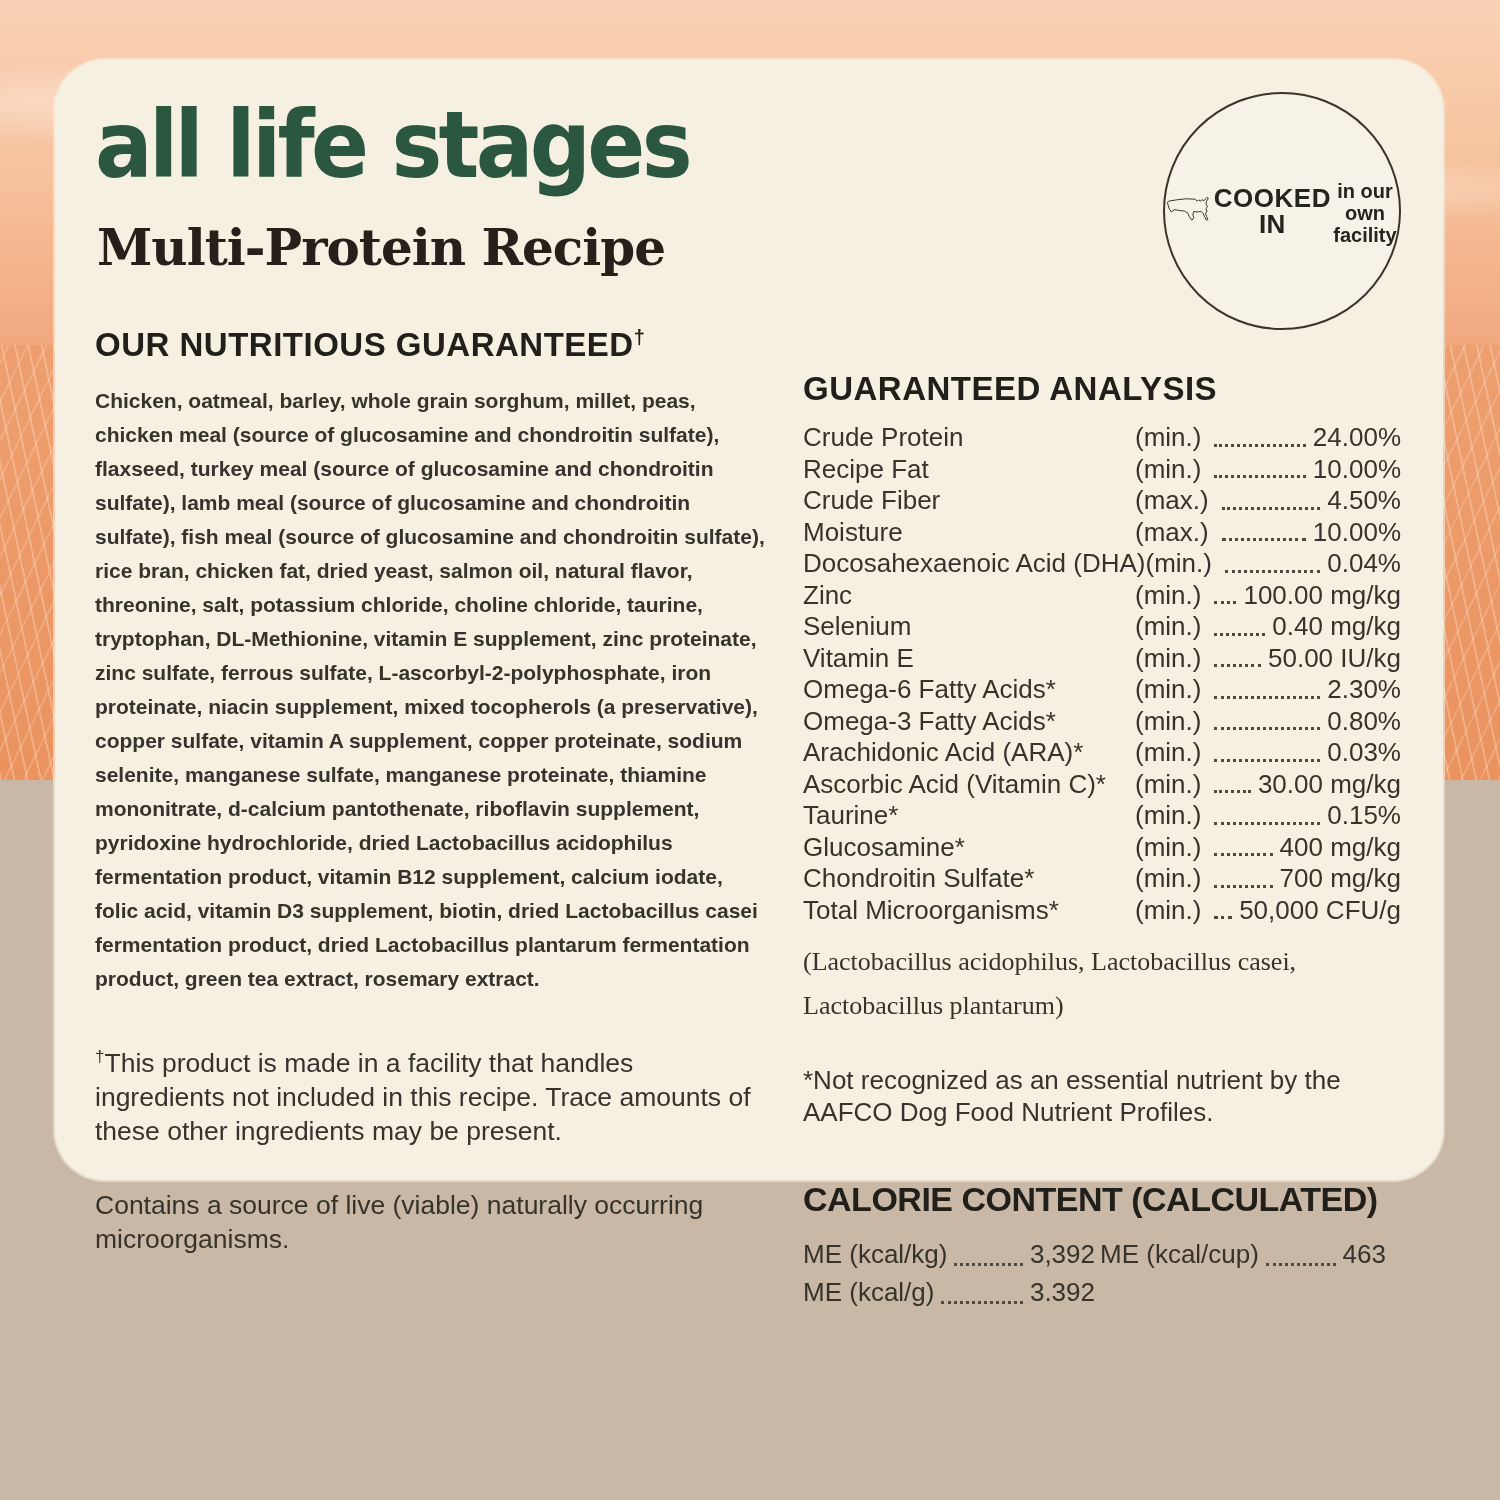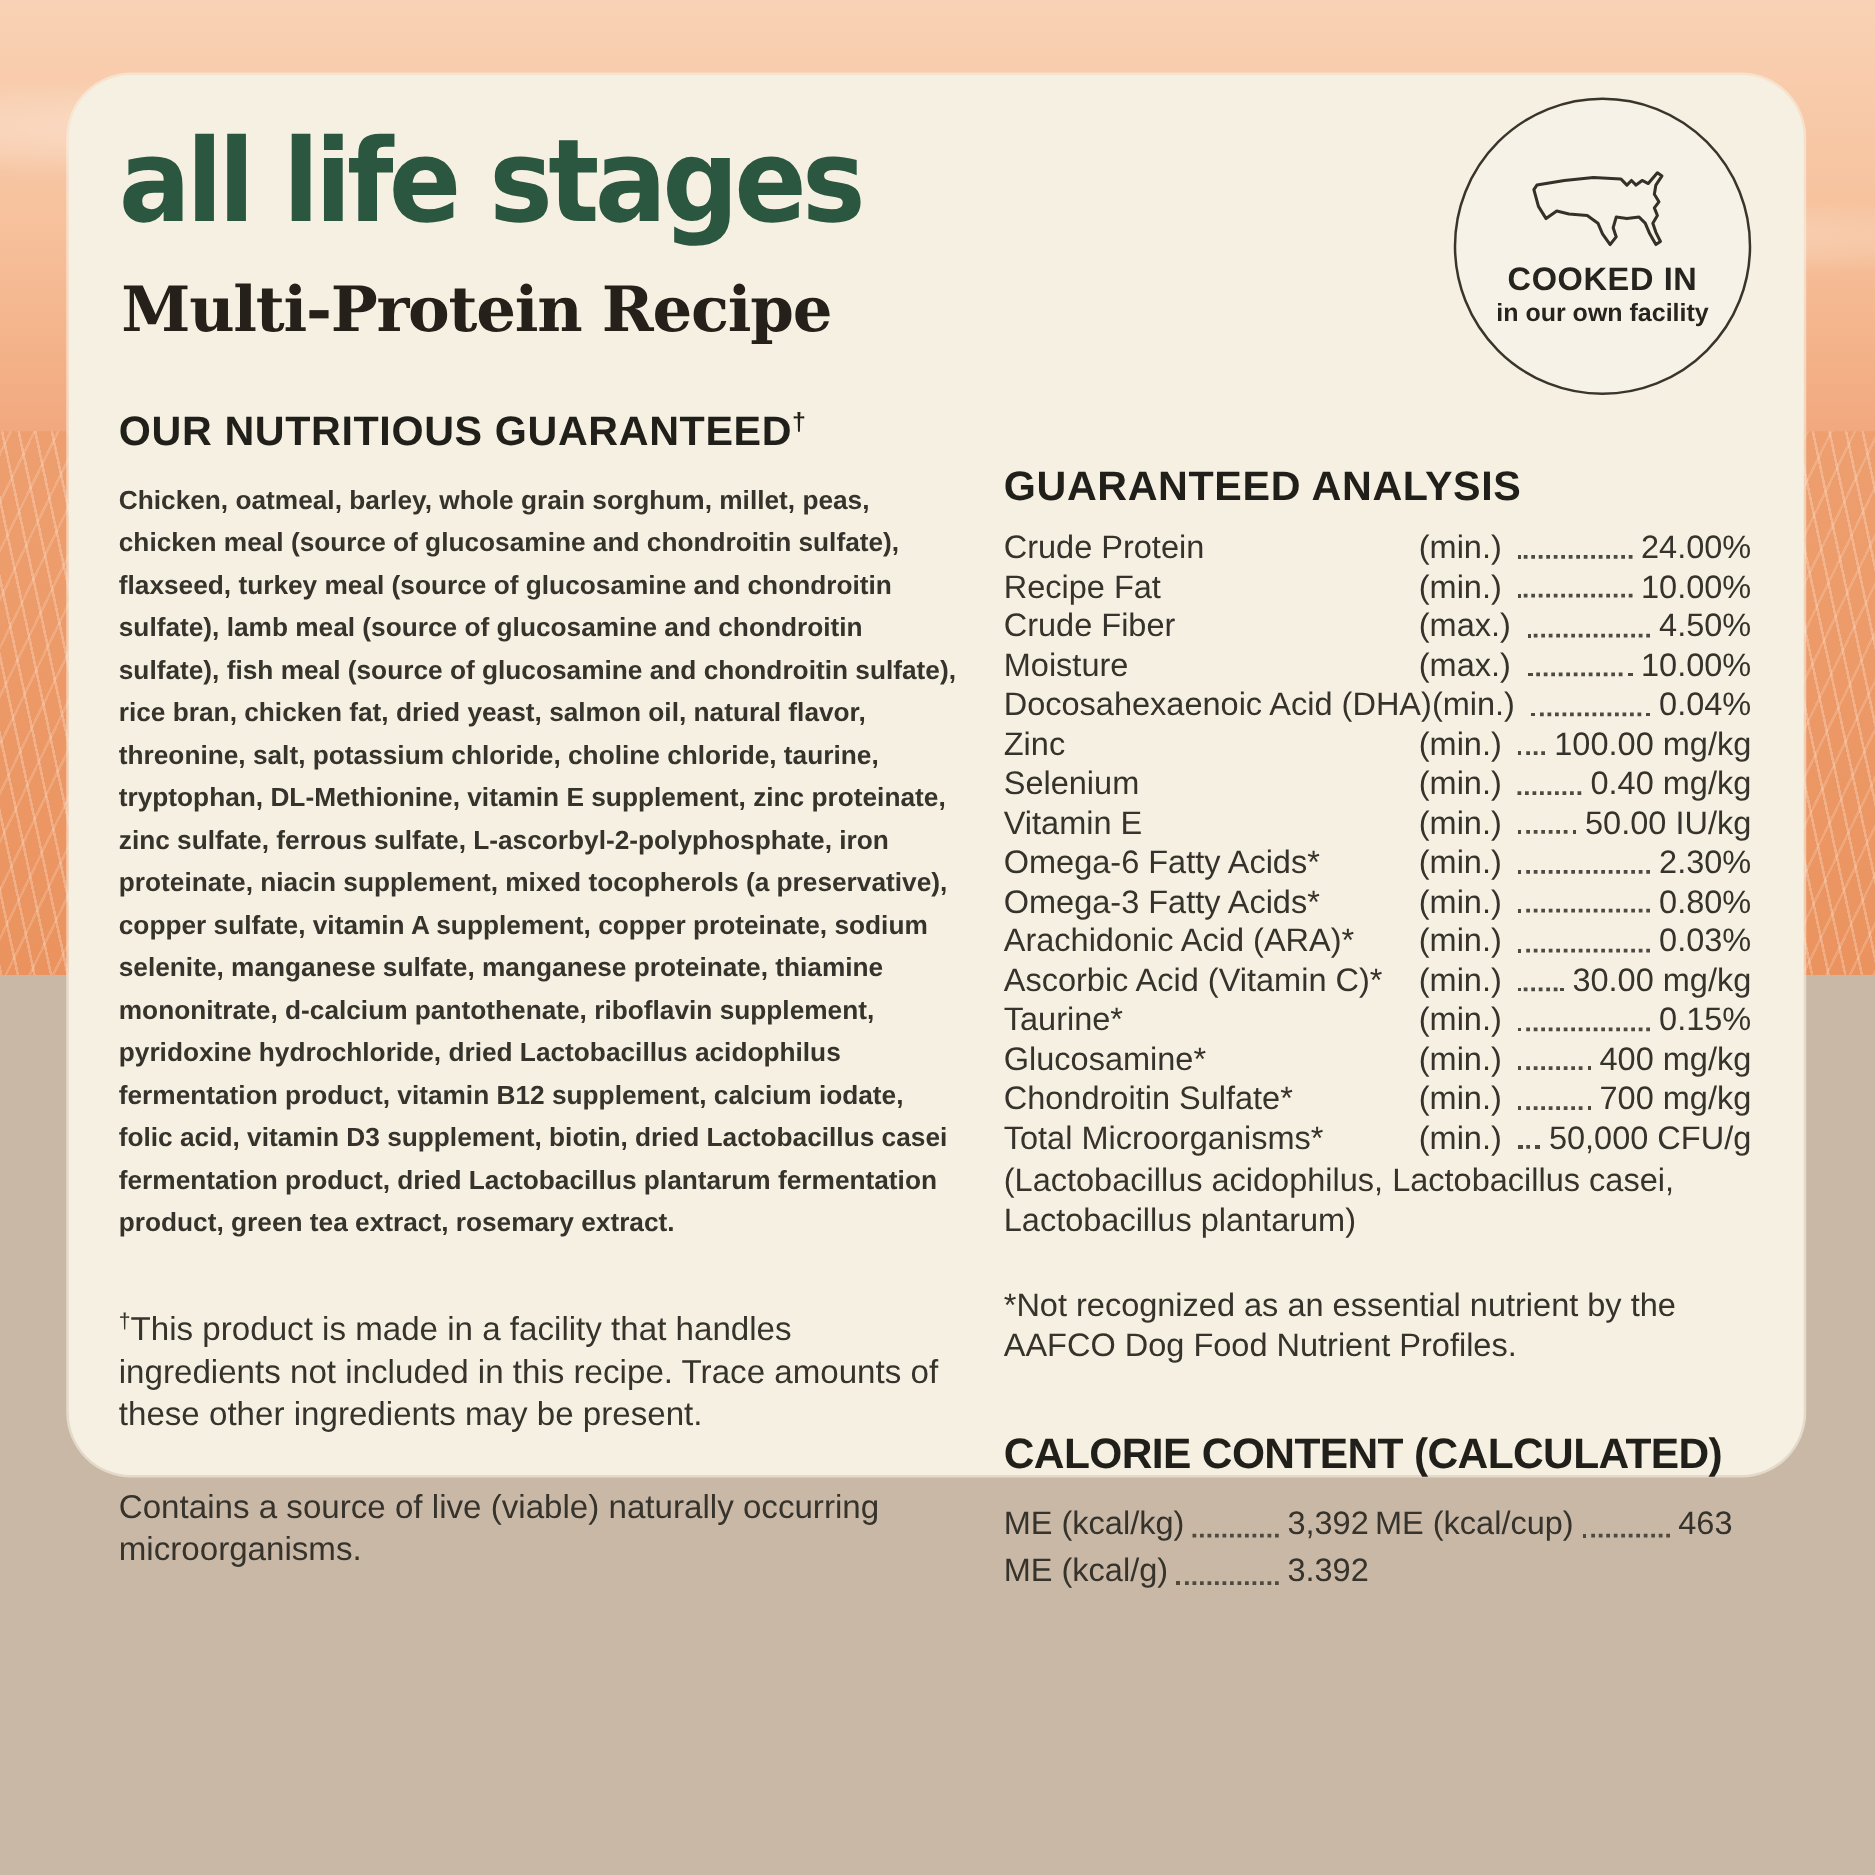--- a/index.html
+++ b/index.html
@@ -26,23 +26,23 @@
 
   .title{position:absolute;left:40px;top:40px;margin:0;
     font-family:"DejaVu Sans",sans-serif;font-weight:bold;
     font-size:92px;line-height:1;letter-spacing:-4px;color:#2b5741;
     transform:scaleX(.93);transform-origin:left top;}
   .subtitle{position:absolute;left:42px;top:160px;margin:0;
     font-family:"DejaVu Serif",serif;font-weight:bold;
     font-size:50px;line-height:1.1;color:#26201a;letter-spacing:-1px;}
 
   
-  .badge{position:absolute;left:1108px;top:18px;width:234px;height:234px;
+  .badge{position:absolute;left:1108px;top:32px;width:234px;height:234px;
     border:2px solid #39352b;border-radius:50%;background:#f7f2e7;
-    display:flex;flex-direction:column;align-items:center;justify-content:center;
+    display:flex;flex-direction:row;align-items:center;justify-content:center;
     text-align:center;color:#26241e;}
   .badge svg{display:block;margin-bottom:2px;}
   .badge-l1{font-size:26px;font-weight:bold;letter-spacing:.5px;line-height:1;}
   .badge-l2{font-size:62px;font-weight:bold;letter-spacing:2px;line-height:1;margin-top:2px;
     font-family:"DejaVu Sans",sans-serif;}
   .badge-l3{font-size:20px;font-weight:bold;line-height:1.1;margin-top:4px;}
 
   
   .col-left{position:absolute;left:40px;top:266px;width:672px;color:#35332b;}
   .sec-h{margin:0;font-size:33px;font-weight:bold;letter-spacing:.5px;color:#201f19;}
@@ -54,21 +54,21 @@
 
   
   .col-right{position:absolute;left:748px;top:310px;width:598px;color:#35332b;}
   .ga-rows{margin-top:14px;}
   .ga-row{display:flex;align-items:baseline;font-size:26px;line-height:31.5px;white-space:nowrap;}
   .ga-label{min-width:332px;}
   .ga-q{margin-right:6px;}
   .dots{flex:1 1 auto;min-width:14px;margin:0 7px;border-bottom:3.5px dotted #4d4b41;
         align-self:flex-end;margin-bottom:7px;}
   .ga-val{text-align:right;}
-  .ga-paren{margin:2px 0 0 0;font-size:26px;line-height:32px;}
+  .ga-paren{margin:14px 0 0 0;font-size:26px;line-height:44px;font-family:Liberation Serif, serif;}
   .ga-aafco{margin:36px 0 0 0;font-size:26px;line-height:32px;}
   .cal-h{margin:52px 0 0 0;font-size:34px;font-weight:bold;letter-spacing:-.5px;color:#201f19;}
   .cal-grid{margin-top:16px;display:grid;grid-template-columns:292px 286px;column-gap:5px;
     grid-template-rows:repeat(2,auto);grid-auto-flow:column;}
   .cal-cell{display:flex;align-items:baseline;font-size:26px;line-height:38px;white-space:nowrap;}
 </style>
 </head>
 <body>
 
 <div class="stage">

